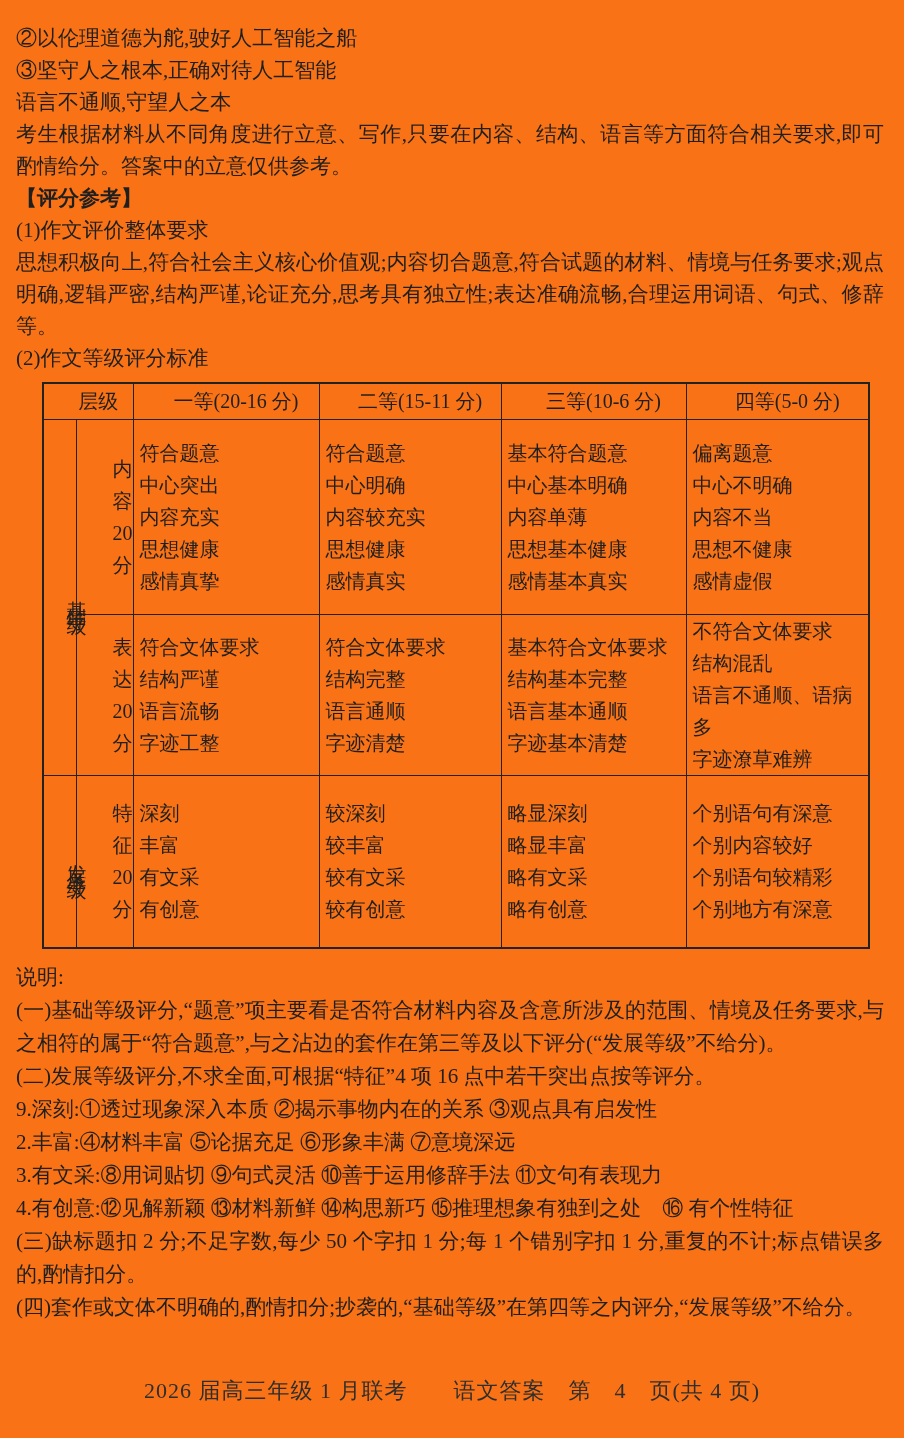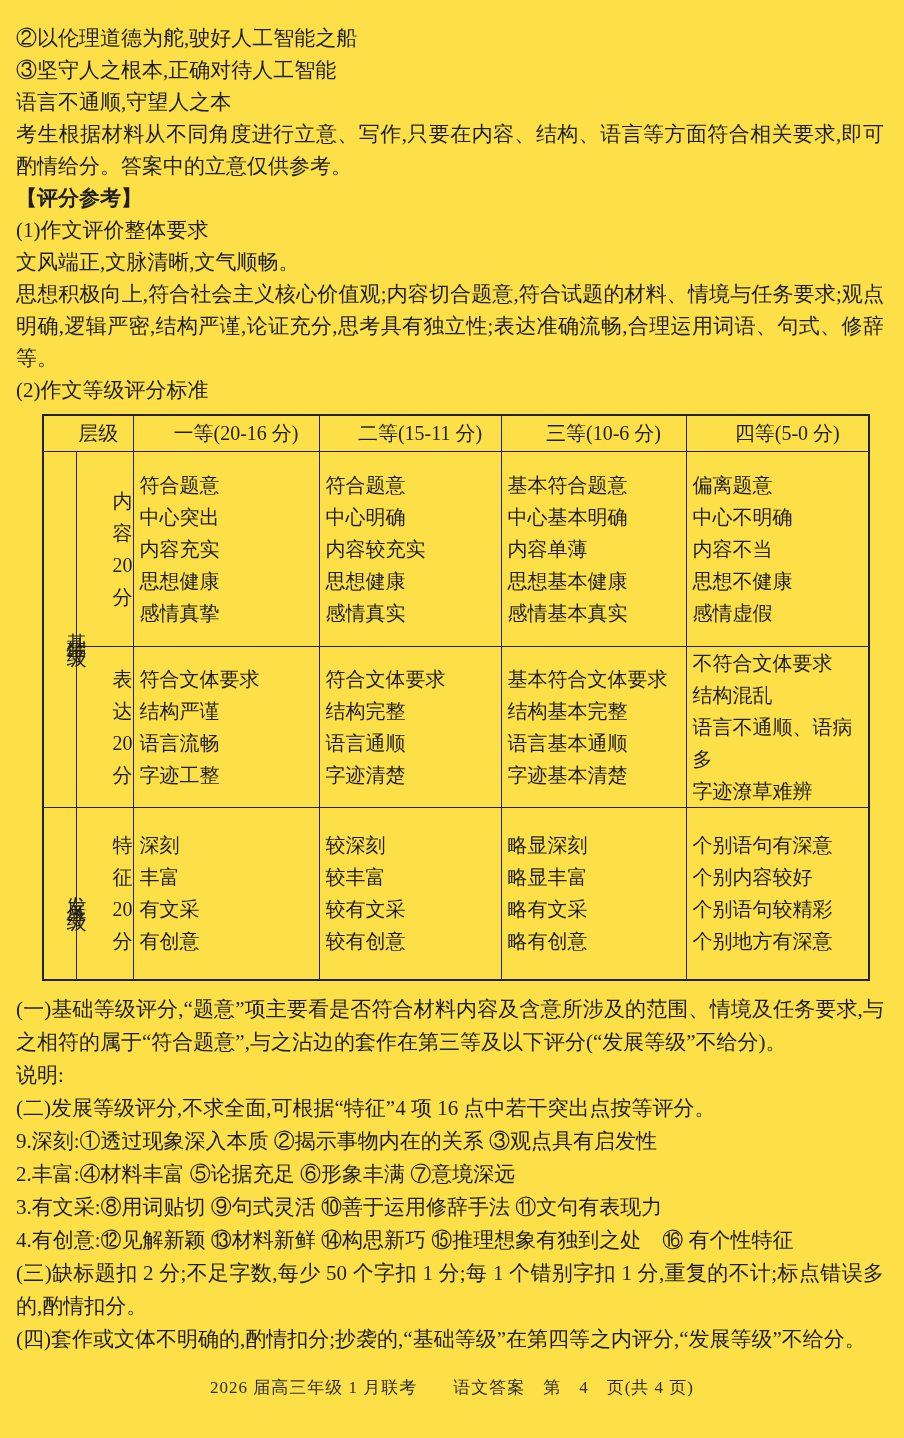--- a/index.html
+++ b/index.html
@@ -2,21 +2,21 @@
 <html><head>
 <meta charset="utf-8">
 <style>
   * { margin: 0; padding: 0; box-sizing: border-box; }
   html, body { background: #e8e8e8; }
   .page {
     position: relative;
     width: 904px;
     height: 1438px;
     margin: 0 auto;
-    background: #fde047;
+    background: #f97316;
     color: #1f1f1f;
     font-family: "Liberation Serif", "DejaVu Serif", serif;
     overflow: hidden;
   }
   .content {
     padding: 22px 20px 0 16px;
   }
   .bodytext p {
     font-size: 21px;
     line-height: 32px;
@@ -68,39 +68,38 @@
     font-size: 21px;
     line-height: 33px;
     text-align: justify;
   }
   .footer {
     position: absolute;
     top: 1376px;
     left: 0;
     width: 100%;
     text-align: center;
-    font-size: 17px;
+    font-size: 22px;
     color: #2e2e2e;
     letter-spacing: 1px;
   }
 </style>
 </head>
 <body>
 
 <div class="page">
   <div class="content">
 
     <div class="bodytext">
       <p>②以伦理道德为舵,驶好人工智能之船</p>
       <p>③坚守人之根本,正确对待人工智能</p>
       <p>语言不通顺,守望人之本</p>
       <p>考生根据材料从不同角度进行立意、写作,只要在内容、结构、语言等方面符合相关要求,即可酌情给分。答案中的立意仅供参考。</p>
       <p class="section-title">【评分参考】</p>
       <p>(1)作文评价整体要求</p>
-      <p>文风端正,文脉清晰,文气顺畅。</p>
       <p>思想积极向上,符合社会主义核心价值观;内容切合题意,符合试题的材料、情境与任务要求;观点明确,逻辑严密,结构严谨,论证充分,思考具有独立性;表达准确流畅,合理运用词语、句式、修辞等。</p>
       <p>(2)作文等级评分标准</p>
     </div>
 
     <table class="rubric-table">
       <colgroup>
         <col style="width:33px">
           <col style="width:57px">
           <col style="width:186px">
         <col style="width:182px">
@@ -188,22 +187,22 @@
 略有创意</td>
         <td class="cell">个别语句有深意
 个别内容较好
 个别语句较精彩
 个别地方有深意</td>
       </tr>
     </tbody>
       </table>
 
     <div class="notes bodytext">
+      <p>说明:</p>
       <p>(一)基础等级评分,“题意”项主要看是否符合材料内容及含意所涉及的范围、情境及任务要求,与之相符的属于“符合题意”,与之沾边的套作在第三等及以下评分(“发展等级”不给分)。</p>
-      <p>说明:</p>
       <p>(二)发展等级评分,不求全面,可根据“特征”4 项 16 点中若干突出点按等评分。</p>
       <p>9.深刻:①透过现象深入本质 ②揭示事物内在的关系 ③观点具有启发性</p>
       <p>2.丰富:④材料丰富 ⑤论据充足 ⑥形象丰满 ⑦意境深远</p>
       <p>3.有文采:⑧用词贴切 ⑨句式灵活 ⑩善于运用修辞手法 ⑪文句有表现力</p>
       <p>4.有创意:⑫见解新颖 ⑬材料新鲜 ⑭构思新巧 ⑮推理想象有独到之处　⑯ 有个性特征</p>
       <p>(三)缺标题扣 2 分;不足字数,每少 50 个字扣 1 分;每 1 个错别字扣 1 分,重复的不计;标点错误多的,酌情扣分。</p>
       <p>(四)套作或文体不明确的,酌情扣分;抄袭的,“基础等级”在第四等之内评分,“发展等级”不给分。</p>
     </div>
 
   </div>

